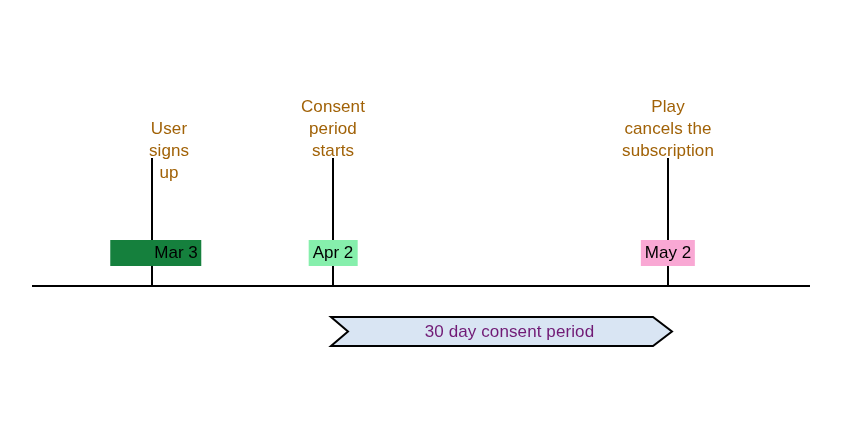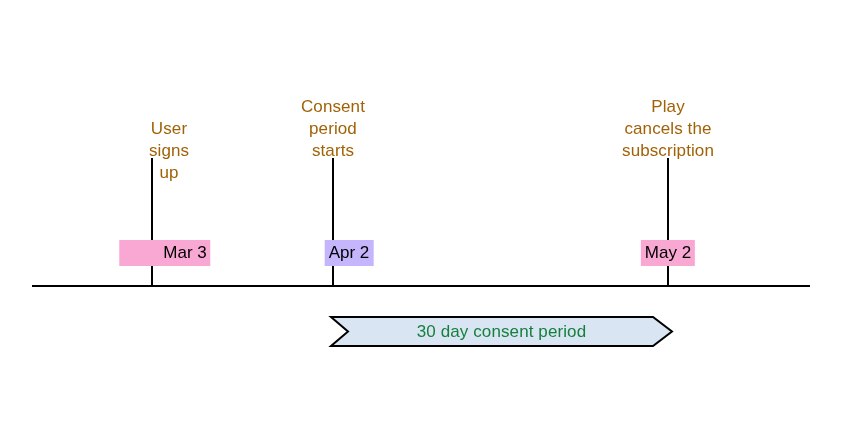--- a/index.html
+++ b/index.html
@@ -66,50 +66,50 @@
   .period-banner {
     position: absolute;
   }
   .period-banner svg {
     display: block;
     overflow: visible;
   }
   .period-banner-text {
     position: absolute;
     top: 0;
-    left: 0;
+    left: 8px;
     width: 100%;
     height: 100%;
     display: flex;
     align-items: center;
     justify-content: center;
     font-size: 17px;
-    color: #15803d;
+    color: #701a75;
     pointer-events: none;
     letter-spacing: 0.1px;
   }
 </style>
 </head>
 <body>
 
 <div id="timeline-diagram">
 
   <div class="axis-line" id="axis-line" style="left: 32px; width: 778px; top: 285px; background: rgb(0, 0, 0);"></div>
 
   <div class="milestone" id="milestone-0" style="left: 152px;">
     <div class="milestone-label" style="left: 17px; top: 118px;">User signs up</div>
     <div class="milestone-tick" style="left: 0px; top: 158px; height: 127px; background: rgb(0, 0, 0);"></div>
-    <div class="milestone-date" style="left: 13px; top: 240px; background: #f9a8d4; padding-left: 44px;">Mar 3</div>
+    <div class="milestone-date" style="left: 4px; top: 240px; background: #15803d; padding-left: 44px;">Mar 3</div>
   </div>
 
   <div class="milestone" id="milestone-1" style="left: 333px;">
     <div class="milestone-label" style="left: 0px; top: 96px;">Consent period
 starts</div>
     <div class="milestone-tick" style="left: 0px; top: 158px; height: 127px; background: rgb(0, 0, 0);"></div>
-    <div class="milestone-date" style="left: 16px; top: 240px; background: #c4b5fd;">Apr 2</div>
+    <div class="milestone-date" style="left: 0px; top: 240px; background: #86efac;">Apr 2</div>
   </div>
 
   <div class="milestone" id="milestone-2" style="left: 668px;">
     <div class="milestone-label" style="left: 0px; top: 96px;">Play cancels the
 subscription</div>
     <div class="milestone-tick" style="left: 0px; top: 158px; height: 127px; background: rgb(0, 0, 0);"></div>
     <div class="milestone-date" style="left: 0px; top: 240px; background: #f9a8d4;">May 2</div>
   </div>
 
   <div class="period-banner" id="period-banner" style="left: 330px; top: 316px; width: 343px; height: 31px;">

